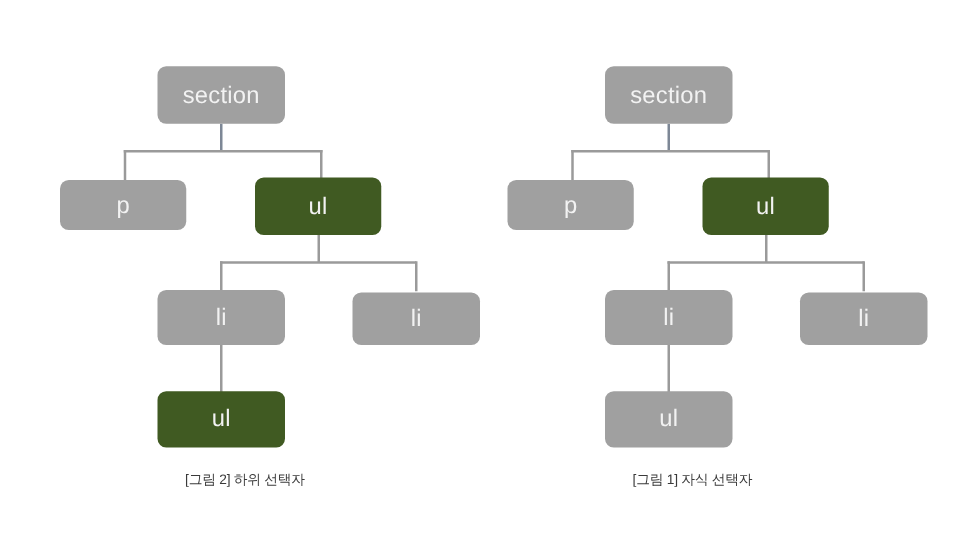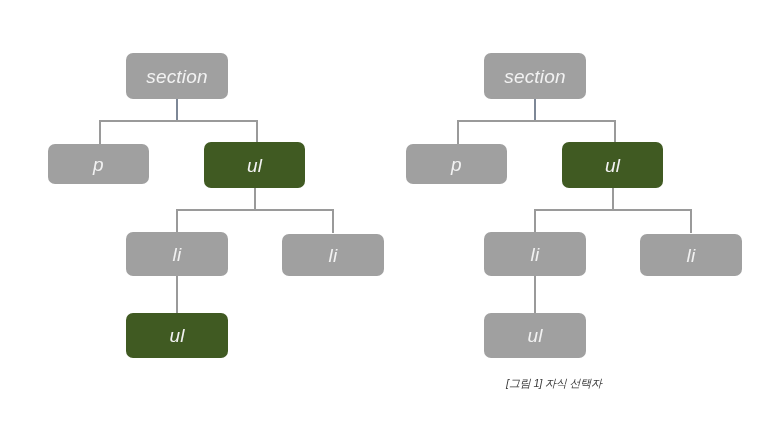--- a/index.html
+++ b/index.html
@@ -17,21 +17,20 @@
   .canvas {
     position: relative;
     width: 784px;
     height: 426px;
   }
   .figure {
     position: absolute;
     top: 0;
     width: 392px;
     height: 426px;
-    font-style: italic;
   }
   #figure-left  { left: 0; }
   #figure-right { left: 358px; }
 
   .node {
     position: absolute;
     border-radius: 7px;
     display: flex;
     align-items: center;
     justify-content: center;
@@ -100,20 +99,21 @@
     </div>
 
     <div class="node gray" style="left:282px; top:234px; width:102px; height:42px;">
       <span>li</span>
     </div>
 
     <div class="node green" style="left:126px; top:313px; width:102px; height:45px;">
       <span>ul</span>
     </div>
 
+    <div class="caption" style="top:376px;">[그림 2] 하위 선택자</div>
   </div>
 
   <div class="figure" id="figure-right">
 
     <div class="edge v stem" style="left:176px; top:99px;  height:22px;"></div>
     <div class="edge h" style="left:99px;  top:120px; width:159px;"></div>
     <div class="edge v" style="left:99px;  top:120px; height:25px;"></div>
     <div class="edge v" style="left:256px; top:120px; height:23px;"></div>
 
     <div class="edge v" style="left:254px; top:187px; height:23px;"></div>

